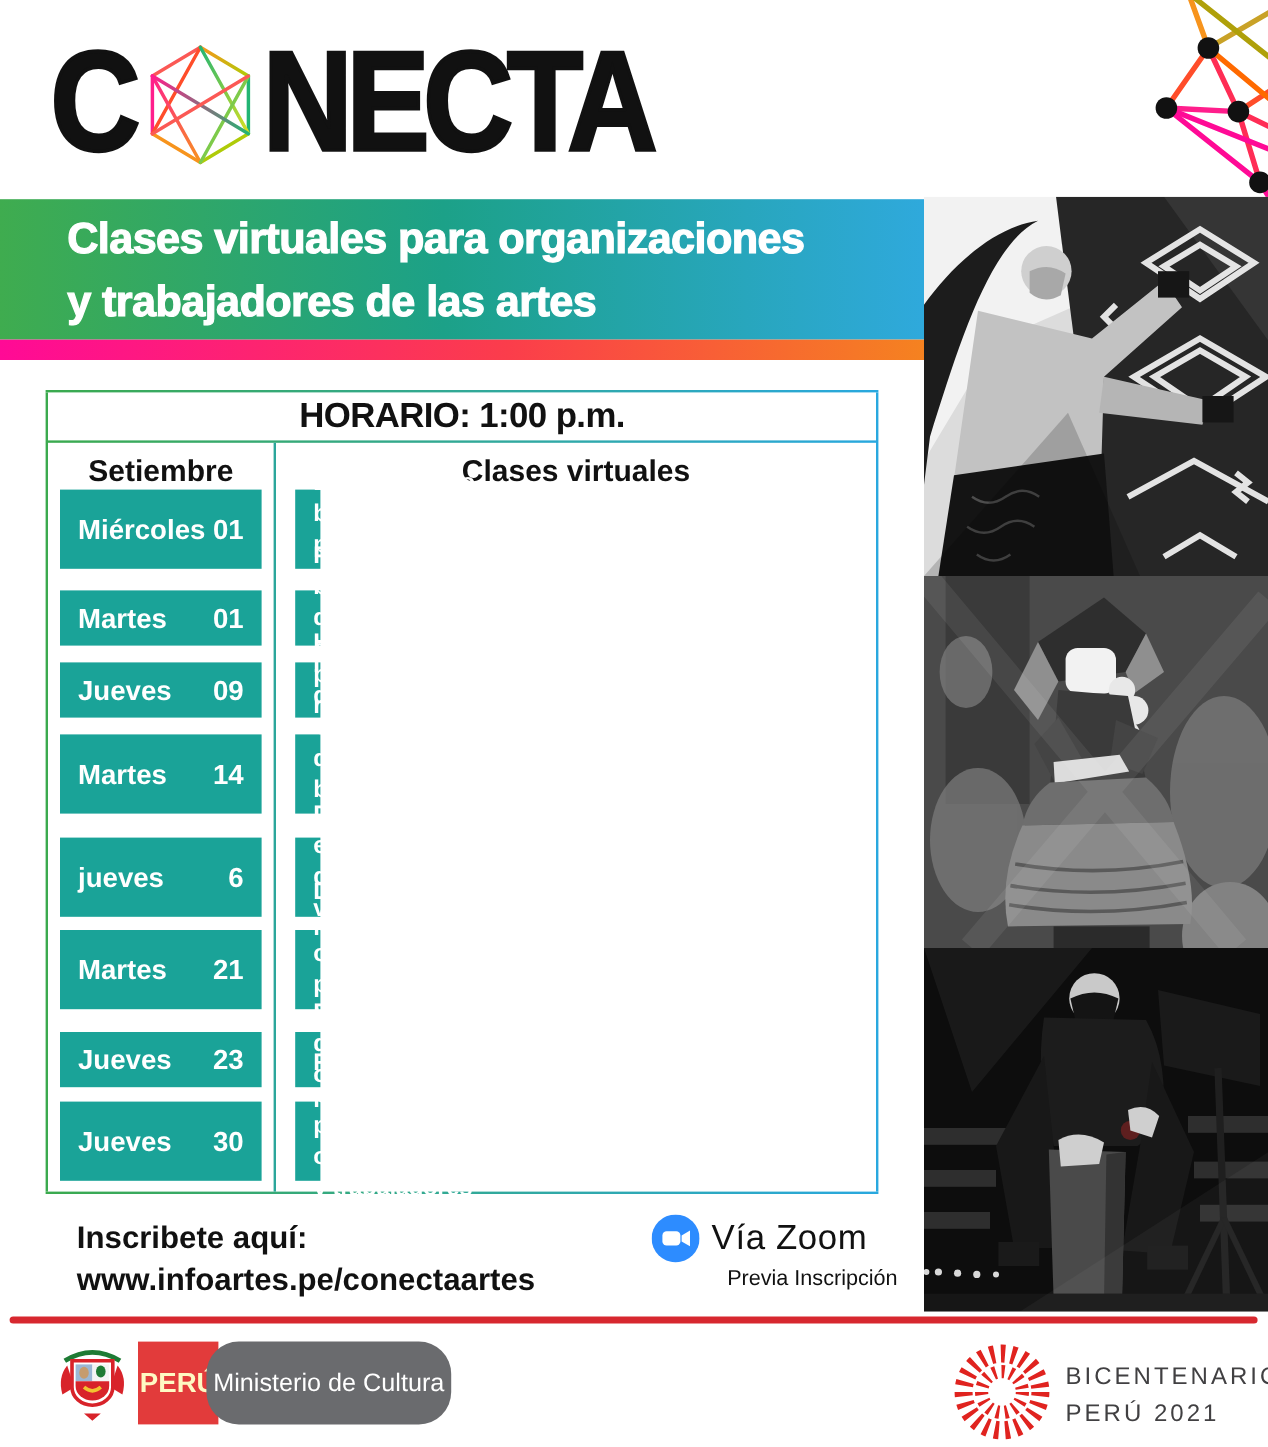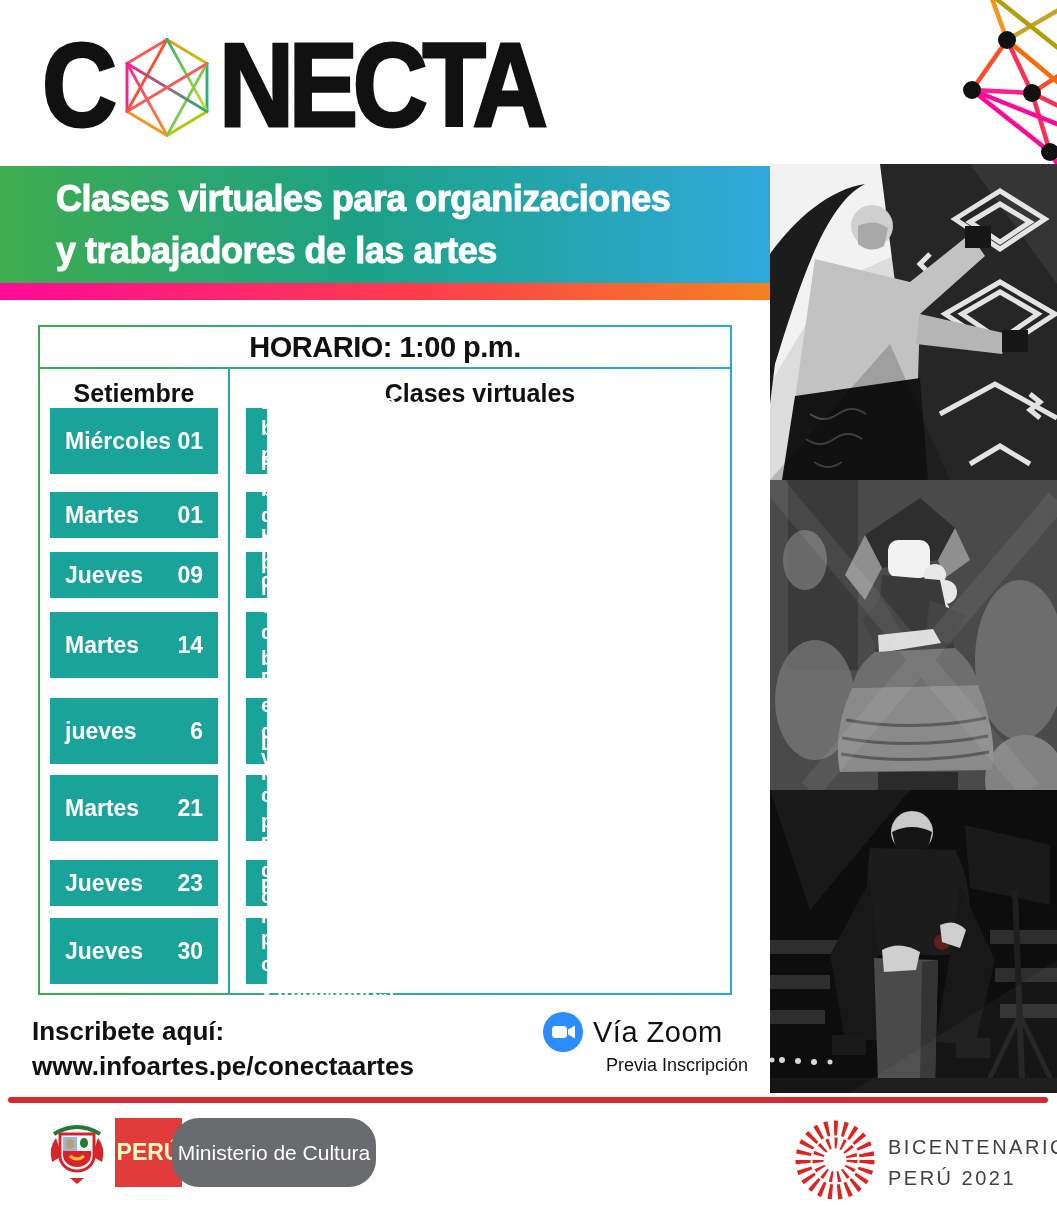--- a/index.html
+++ b/index.html
@@ -50,21 +50,21 @@
   .r5 { top:329px; height:66px; }
   .r6 { top:406px; height:66px; }
   .r7 { top:491px; height:46px; }
   .r8 { top:549px; height:66px; }
 
   
   .photos { position:absolute; left:770px; top:164px; width:287px; height:929px; font-size:0; }
   .photos svg { display:block; }
 
   
-  .cta { position:absolute; left:32px; top:1014px; font-size:26px; font-weight:bold;
+  .cta { position:absolute; left:64px; top:1014px; font-size:26px; font-weight:bold;
          color:#111; line-height:1.35; }
   .zoom-block { position:absolute; left:543px; top:1012px; width:205px; }
   .zoom-row { display:flex; align-items:center; gap:10px; }
   .zoom-icon { width:40px; height:40px; flex:0 0 auto; }
   .zoom-title { font-size:29px; color:#111; letter-spacing:.5px; }
   .zoom-sub { font-size:18px; color:#111; text-align:right; margin-top:3px; }
 
   
   .divider { position:absolute; left:8px; top:1097px; width:1040px; height:6px;
              background:#D7282F; border-radius:3px; }

